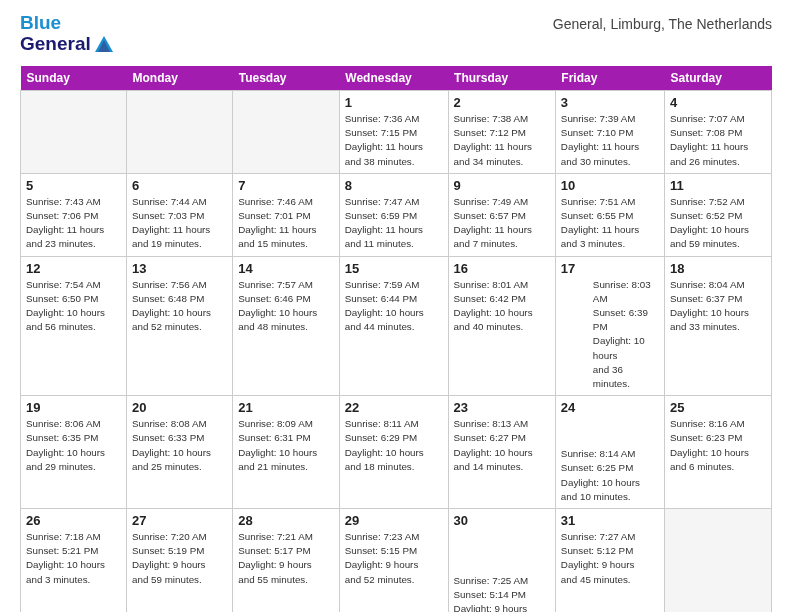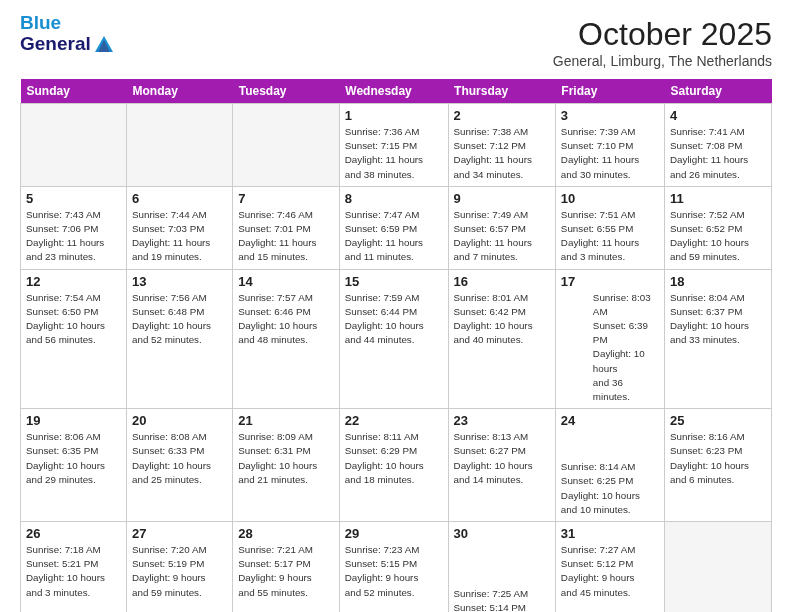--- a/index.html
+++ b/index.html
@@ -92,21 +92,20 @@
           <div style="font-size:19px;font-weight:bold;color:#1a1a6e;line-height:1.1">
             General<svg width="22" height="22" viewBox="0 0 22 22" style="vertical-align:middle;margin-left:2px">
                 <polygon points="11,2 20,18 2,18" fill="#1a8fd1"></polygon>
                 <polygon points="11,6 17,18 5,18" fill="#2e5fa3"></polygon>
               </svg>
           </div>
         </div>
       </div>
     </div>
     <div class="title-block">
-      <div class="month-title">October 2025</div>
       <div class="subtitle">General, Limburg, The Netherlands</div>
     </div>
   </div>
 
   <table>
     <thead>
       <tr>
       <th>Sunday</th>
           <th>Monday</th>
           <th>Tuesday</th>
@@ -137,21 +136,21 @@
           </td>
           <td>
             <span class="day-num">3</span>
             <div class="day-info" style="white-space: pre-line;">Sunrise: 7:39 AM
 Sunset: 7:10 PM
 Daylight: 11 hours
 and 30 minutes.</div>
           </td>
           <td>
             <span class="day-num">4</span>
-            <div class="day-info" style="white-space: pre-line;">Sunrise: 7:41 AM
+            <div class="day-info" style="white-space: pre-line;">Sunrise: 7:07 AM
 Sunset: 7:08 PM
 Daylight: 11 hours
 and 26 minutes.</div>
           </td>
         </tr>
         <tr class="row-shaded">
           <td>
             <span class="day-num">5</span>
             <div class="day-info" style="white-space: pre-line;">Sunrise: 7:43 AM
 Sunset: 7:06 PM

